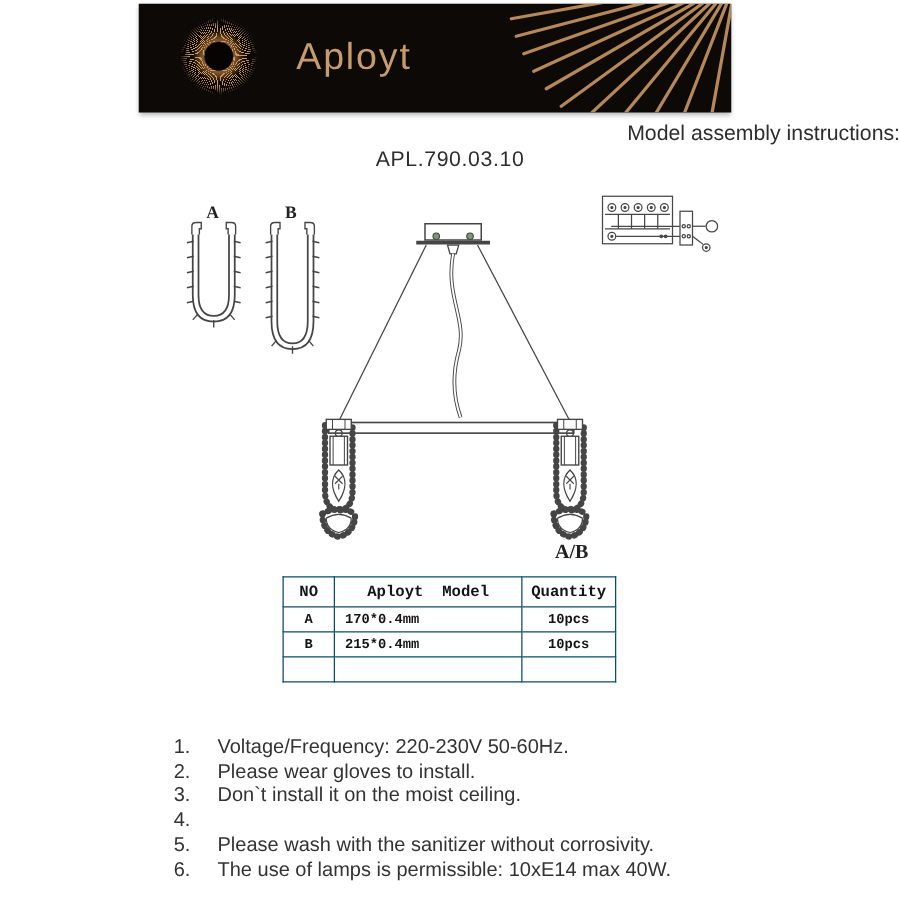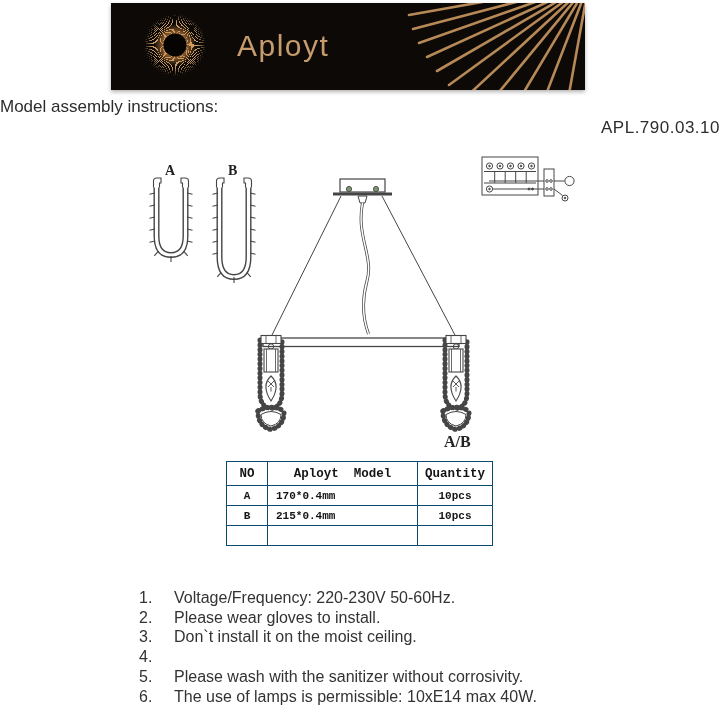--- a/index.html
+++ b/index.html
@@ -26,23 +26,23 @@
       radial-gradient(circle, rgba(12,9,7,0) 0 23px, #0c0907 31px),
       repeating-conic-gradient(from 0deg, #c89a66 0deg 1deg, rgba(12,9,7,0) 1deg 3.5deg);
   }
   .brand{
     position:absolute;left:126px;top:26px;
     font-size:30px;line-height:34px;color:#c69c6d;letter-spacing:1.5px;font-weight:400;
   }
   .rays{position:absolute;right:0;top:0;width:210px;height:87px;}
 
   
-  .title{position:absolute;left:0;right:0;top:97px;text-align:left;
-         font-size:17px;line-height:19px;color:#2d2d2d;}
-  .model-no{position:absolute;left:0;right:0;top:118px;text-align:right;
+  .title{position:absolute;left:0;right:0;top:97px;text-align:right;
+         font-size:17px;line-height:19px;color:#2d2d2d;padding-left:32px;}
+  .model-no{position:absolute;left:0;right:0;top:118px;text-align:center;
          font-size:17px;line-height:19px;color:#2d2d2d;letter-spacing:.5px;}
 
   
   .diagram{position:absolute;left:0;top:0;width:720px;height:720px;}
   .draw-label{
     position:absolute;font-family:"Liberation Serif", serif;font-weight:bold;
     color:#222;font-size:14px;line-height:14px;
   }
   .label-a{left:165px;top:164px;}
   .label-b{left:228px;top:164px;}

